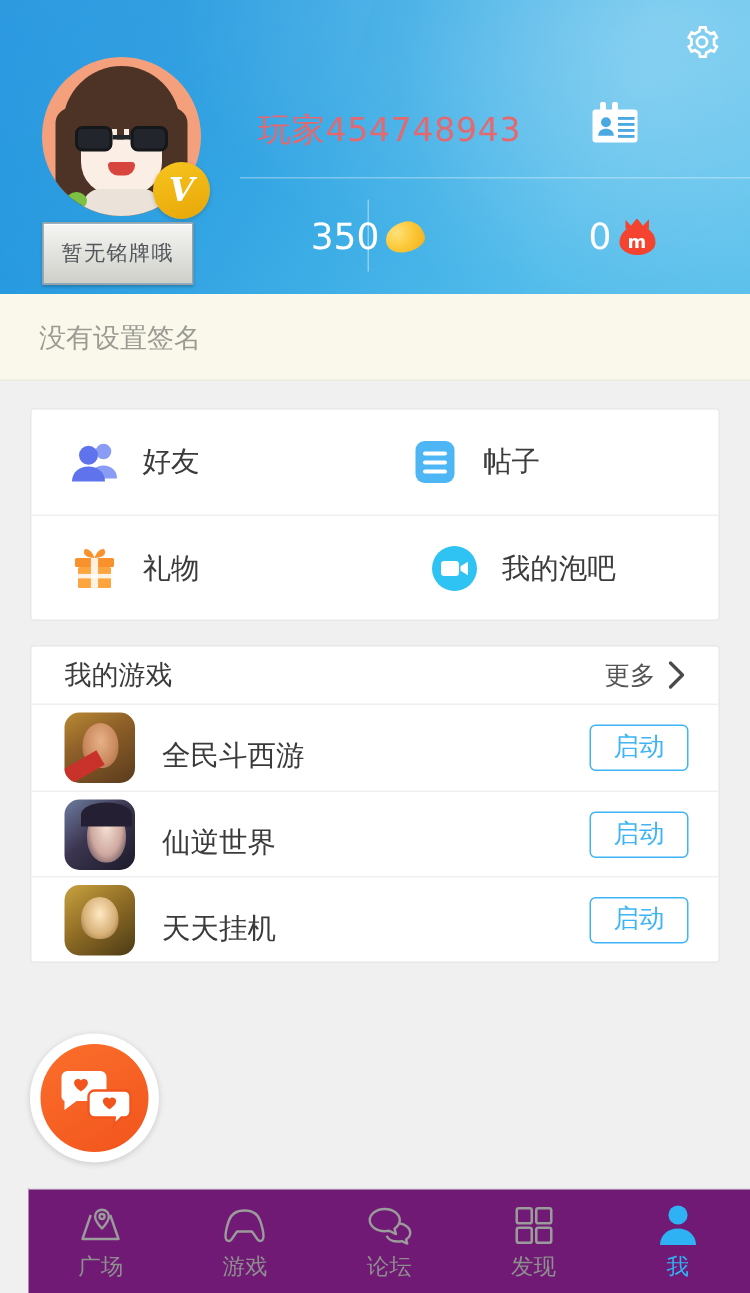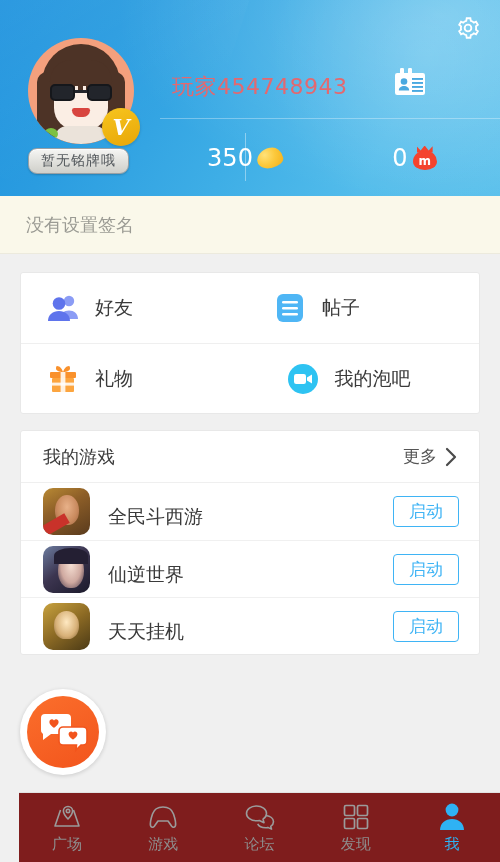--- a/index.html
+++ b/index.html
@@ -93,21 +93,21 @@
     position:absolute; right:-6px; bottom:-2px; width:38px; height:38px; border-radius:50%;
     background:linear-gradient(160deg,#f7c51e,#e8a608);
     display:flex; align-items:center; justify-content:center;
     color:#fff; font-size:22px; font-weight:bold; font-style:italic;
     font-family:"DejaVu Serif","Liberation Serif",serif;
     box-shadow:0 1px 3px rgba(0,0,0,.18);
   }
 
   .nameplate{
     position:absolute; left:28px; top:148px; z-index:4;
-    padding:3px 12px; border-radius:9px;
+    padding:11px 12px; border-radius:1px;
     background:linear-gradient(180deg,#f6f6f4 0%,#e4e4e0 45%,#cfcfca 100%);
     border:1.5px solid #9aa0a4;
     box-shadow:0 1px 2px rgba(0,0,0,.2), inset 0 1px 0 rgba(255,255,255,.9);
     color:#53585c; font-size:14px; letter-spacing:1px; white-space:nowrap;
   }
 
   .username{
     position:absolute; left:172px; top:72px; z-index:4;
     font-size:22px; color:#e4686f; letter-spacing:.5px; white-space:nowrap;
   }
@@ -170,21 +170,21 @@
     margin-left:7px; border:1px solid #fa7a4f; color:#fa7a4f; border-radius:5px;
     font-size:12px; padding:1px 4px 2px 4px; line-height:1; display:inline-block;
     vertical-align:middle;
   }
 
   
   .games-card{
     margin:16px 20px 0 20px; background:#fff; border:1px solid #e8e8e8; border-radius:3px;
   }
   .games-head{
-    height:52px; display:flex; align-items:center; justify-content:space-between;
+    height:39px; display:flex; align-items:center; justify-content:space-between;
     padding:0 20px 0 22px; border-bottom:1px solid #efefef;
   }
   .games-title{ font-size:18px; color:#3b3b3b; }
   .games-more{ display:flex; align-items:center; gap:6px; color:#555; font-size:17px; }
   .game-row{ height:57px; display:flex; align-items:center; padding:0 20px 0 22px; gap:18px; }
   .game-row + .game-row{ border-top:1px solid #f0f0f0; }
   .game-ic{ width:47px; height:47px; border-radius:10px; flex:0 0 47px; overflow:hidden; position:relative; }
   .g1{ background:linear-gradient(150deg,#b98a34 0%,#8e5f28 40%,#5a3b1d 100%); }
   .g1:before{ content:""; position:absolute; left:12px; top:7px; width:24px; height:30px;
     background:radial-gradient(ellipse at 50% 40%, #e8b189 0%, #c98a5e 60%, #9a6340 100%);
@@ -215,21 +215,21 @@
     box-shadow:0 1px 4px rgba(0,0,0,.16);
   }
   .fab-inner{
     width:72px; height:72px; border-radius:50%;
     background:linear-gradient(150deg,#fb6f2c,#f2541c);
     display:flex; align-items:center; justify-content:center;
   }
 
   
   .tabbar{
-    position:absolute; left:0; right:0; bottom:0; height:70px; background:#7f1d1d;
+    position:absolute; left:0; right:0; bottom:0; height:70px; background:#701a75;
     border-top:1px solid #e2e2e2; display:flex; z-index:40;margin-left:19px;
   }
   .tab{ flex:1; display:flex; flex-direction:column; align-items:center; justify-content:center; gap:5px; }
   .tab .ic{ height:28px; display:flex; align-items:flex-end; }
   .tab .lb{ font-size:15px; color:#8e8e8e; }
   .tab.active .lb{ color:#2fb2f4; }
 </style>
 </head>
 <body>
 

